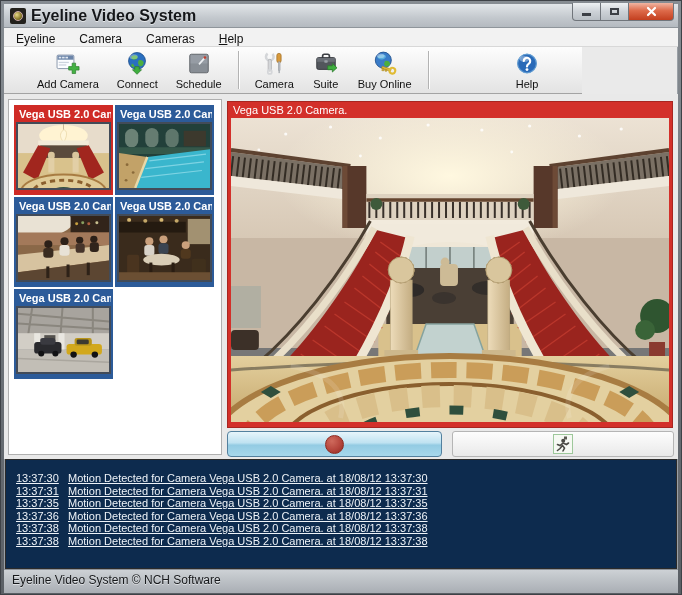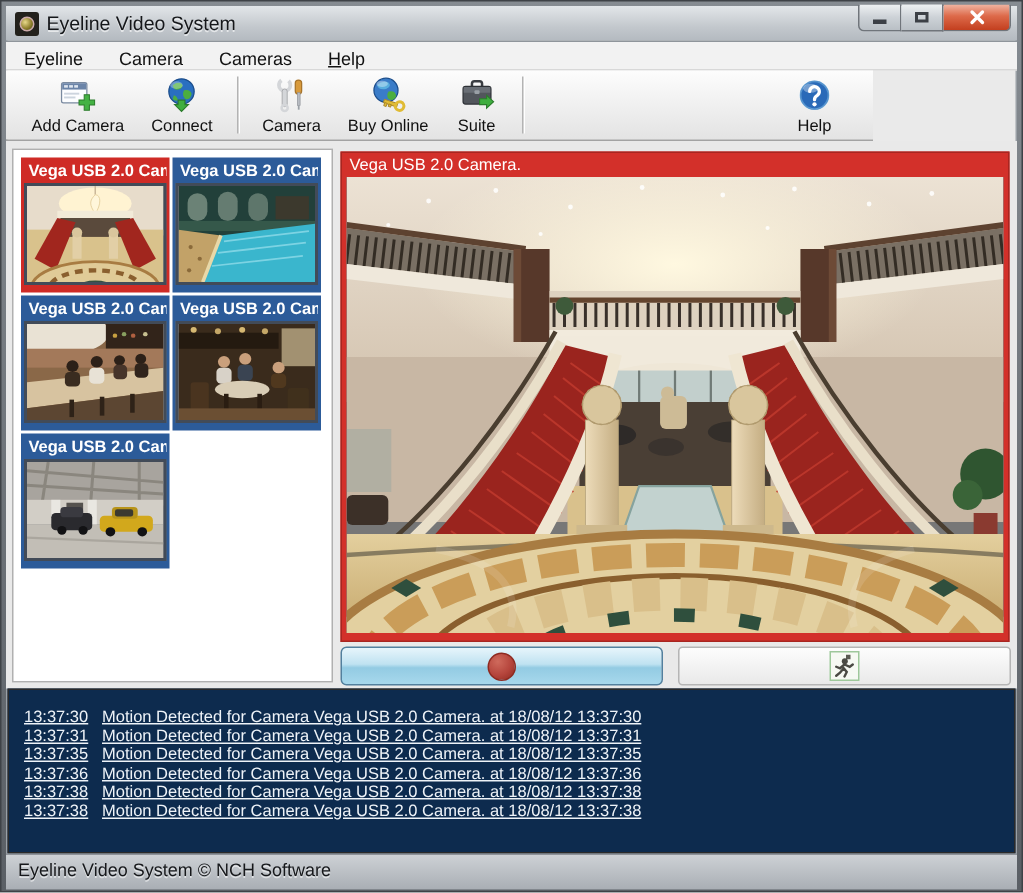--- a/index.html
+++ b/index.html
@@ -10,41 +10,41 @@
           box-shadow:inset 0 0 0 1px #9aa0a6;}
 
   
   .titlebar{position:absolute;left:0;top:0;width:674px;height:24px;
     background:linear-gradient(#e2e6e9,#c3c8cd 60%,#b4bac0);display:flex;align-items:center;
     border-bottom:1px solid #8f959b;}
   .app-icon{width:16px;height:16px;margin:0 5px 0 6px;background:#23211c;border-radius:2px;
     display:flex;align-items:center;justify-content:center;}
   .app-icon .lens{width:10px;height:10px;border-radius:50%;background:radial-gradient(circle at 35% 35%,#e8d98a,#8a7a28 60%,#3a4a22);
     border:1px solid #caa;}
-  .title-text{font-size:13px;color:#15171a;text-shadow:0 1px 0 rgba(255,255,255,.6);}
+  .title-text{font-size:16px;color:#15171a;text-shadow:0 1px 0 rgba(255,255,255,.6);font-weight:bold;}
   .caption-buttons{position:absolute;right:4px;top:-1px;display:flex;}
   .cap-btn{height:18px;border:1px solid #70757b;border-top:none;display:flex;align-items:center;justify-content:center;
     background:linear-gradient(#eef1f3,#cdd2d7 50%,#b9bfc5);}
   .cap-btn.min{width:29px;border-radius:0 0 0 4px;}
   .cap-btn.max{width:28px;border-left:none;}
   .cap-btn.close{width:45px;border-left:none;border-radius:0 0 4px 0;
     background:linear-gradient(#f0b5a2,#dd6a4a 45%,#c33f1f);}
   .glyph-min{width:9px;height:3px;background:#3c4046;margin-top:6px;}
   .glyph-max{width:9px;height:7px;border:2px solid #3c4046;}
 
   
   .menubar{position:absolute;left:0;top:24px;width:674px;height:19px;background:#f2f2f2;
     display:flex;align-items:flex-end;border-bottom:1px solid #d8d8d8;}
   .menu-item{font-size:12px;color:#111;padding:0 12px;display:inline-block;}
   .underline-first::first-letter{text-decoration:underline;}
 
   
   .toolbar{position:absolute;left:0;top:43px;width:578px;height:47px;
     background:linear-gradient(#fdfdfd,#e3e3e3);border-bottom:1px solid #a3a3a3;
-    display:flex;align-items:center;padding:0 8px;}
+    display:flex;align-items:center;padding:0 24px;}
   .tool-btn{display:flex;flex-direction:column;align-items:center;justify-content:center;
     padding:2px 9px;height:44px;}
   .tool-btn svg{width:28px;height:28px;}
   .tool-label{font-size:11px;color:#111;margin-top:1px;white-space:nowrap;}
   .tool-sep{width:1px;height:38px;background:#b3b3b3;margin:0 7px;box-shadow:1px 0 0 #fff;}
   .tool-spacer{flex:1;}
 
   
   .workspace{position:absolute;left:0;top:90px;width:674px;height:365px;background:#e9e9e9;}
 
@@ -147,60 +147,69 @@
           <path d="M9 8 q4 -3 7 -1 q2 2 -1 4 q-5 2 -6 -3 Z" fill="#4cae3f"></path>
           <path d="M18 12 q5 -1 6 3 q-1 5 -5 4 q-3 -3 -1 -7 Z" fill="#4cae3f"></path>
           <path d="M10 16 q3 1 3 4 q-2 1 -4 -1 Z" fill="#4cae3f"></path>
           <ellipse cx="12" cy="8" rx="5" ry="3" fill="#fff" opacity="0.3"></ellipse>
           <path d="M13 21 h6 v4 h3 l-6 6 -6 -6 h3 Z" fill="#3fae3f" stroke="#2c7c2c" transform="scale(0.9) translate(1.8,1)"></path>
         </svg>
         <span class="tool-label">Connect</span>
       </div>
 
 
+      <div class="tool-btn">
+        <svg viewBox="0 0 32 32">
+          <rect x="5" y="5" width="22" height="22" rx="2" fill="#888e95" stroke="#565b60"></rect>
+          <rect x="6" y="6" width="20" height="10" fill="#9aa0a7" opacity="0.8"></rect>
+          <line x1="16" y1="17" x2="23" y2="9" stroke="#eceff2" stroke-width="2"></line>
+          <circle cx="23" cy="9" r="1.6" fill="#c04030"></circle>
+        </svg>
+        <span class="tool-label">Schedule</span>
+      </div>
 
       <div class="tool-sep"></div>
 
       <div class="tool-btn">
         <svg viewBox="0 0 32 32">
           <circle cx="11" cy="8" r="4.5" fill="none" stroke="#d4d6d9" stroke-width="3" stroke-dasharray="18 6"></circle>
           <rect x="9" y="11" width="4" height="14" rx="2" fill="#d4d6d9" stroke="#9a9ca0" stroke-width="0.6"></rect>
           <circle cx="11" cy="26" r="2.4" fill="none" stroke="#d4d6d9" stroke-width="2"></circle>
           <rect x="19.4" y="4" width="5" height="11" rx="2.4" fill="#d89a3c" stroke="#a8742a"></rect>
           <rect x="21" y="14" width="2.2" height="10" fill="#b8bcc2" stroke="#8c9096" stroke-width="0.5"></rect>
           <rect x="21.4" y="24" width="1.4" height="3.4" fill="#9aa0a6"></rect>
         </svg>
         <span class="tool-label">Camera</span>
+      </div>
+
+      <div class="tool-btn">
+        <svg viewBox="0 0 32 32">
+          <rect x="12" y="5" width="8" height="6" rx="2" fill="none" stroke="#3a3d42" stroke-width="2"></rect>
+          <rect x="5" y="9" width="22" height="14" rx="2" fill="#52565c" stroke="#2e3136"></rect>
+          <rect x="5.5" y="9.5" width="21" height="4.5" fill="#6a6f76"></rect>
+          <rect x="14" y="12" width="4" height="3" rx="0.8" fill="#9aa0a6"></rect>
+          <path d="M18 19 h6 v-3 l6 5.5 -6 5.5 v-3 h-6 Z" fill="#3fae3f" stroke="#2c7c2c" transform="scale(0.92) translate(1.6,1.4)"></path>
+        </svg>
+        <span class="tool-label">Suite</span>
       </div>
 
       <div class="tool-btn">
         <svg viewBox="0 0 32 32">
           <circle cx="14" cy="12" r="9.5" fill="#3a7cc8" stroke="#1c4e8c"></circle>
           <path d="M7 8 q4 -4 9 -2 q3 3 -2 5 q-6 1 -7 -3 Z" fill="#5cb4e0" opacity="0.9"></path>
           <path d="M16 13 q6 -1 6 4 q-2 4 -6 2 q-2 -3 0 -6 Z" fill="#4cae3f"></path>
           <ellipse cx="11" cy="7" rx="4.5" ry="2.5" fill="#fff" opacity="0.35"></ellipse>
           <g transform="rotate(18 20 23)">
             <rect x="12" y="21.6" width="11" height="2.8" fill="#e0bb34" stroke="#a8862a" stroke-width="0.7"></rect>
             <rect x="13" y="24" width="2" height="2.6" fill="#e0bb34" stroke="#a8862a" stroke-width="0.7"></rect>
             <rect x="16.5" y="24" width="2" height="2" fill="#e0bb34" stroke="#a8862a" stroke-width="0.7"></rect>
             <circle cx="25" cy="23" r="3.4" fill="none" stroke="#e0bb34" stroke-width="2.4"></circle>
           </g>
         </svg>
         <span class="tool-label">Buy Online</span>
-      </div>
-
-      <div class="tool-btn">
-        <svg viewBox="0 0 32 32">
-          <rect x="12" y="5" width="8" height="6" rx="2" fill="none" stroke="#3a3d42" stroke-width="2"></rect>
-          <rect x="5" y="9" width="22" height="14" rx="2" fill="#52565c" stroke="#2e3136"></rect>
-          <rect x="5.5" y="9.5" width="21" height="4.5" fill="#6a6f76"></rect>
-          <rect x="14" y="12" width="4" height="3" rx="0.8" fill="#9aa0a6"></rect>
-          <path d="M18 19 h6 v-3 l6 5.5 -6 5.5 v-3 h-6 Z" fill="#3fae3f" stroke="#2c7c2c" transform="scale(0.92) translate(1.6,1.4)"></path>
-        </svg>
-        <span class="tool-label">Suite</span>
       </div>
 
       <div class="tool-sep"></div>
       <div class="tool-spacer"></div>
 
       <div class="tool-btn" style="margin-right:8px;">
         <svg viewBox="0 0 32 32">
           <circle cx="16" cy="16" r="11" fill="#2a6ab8" stroke="#1a4a88"></circle>
           <circle cx="16" cy="16" r="11" fill="none" stroke="#6db1e8" stroke-width="1.5" opacity="0.7"></circle>
           <ellipse cx="13" cy="10.5" rx="6" ry="3.5" fill="#fff" opacity="0.35"></ellipse>

